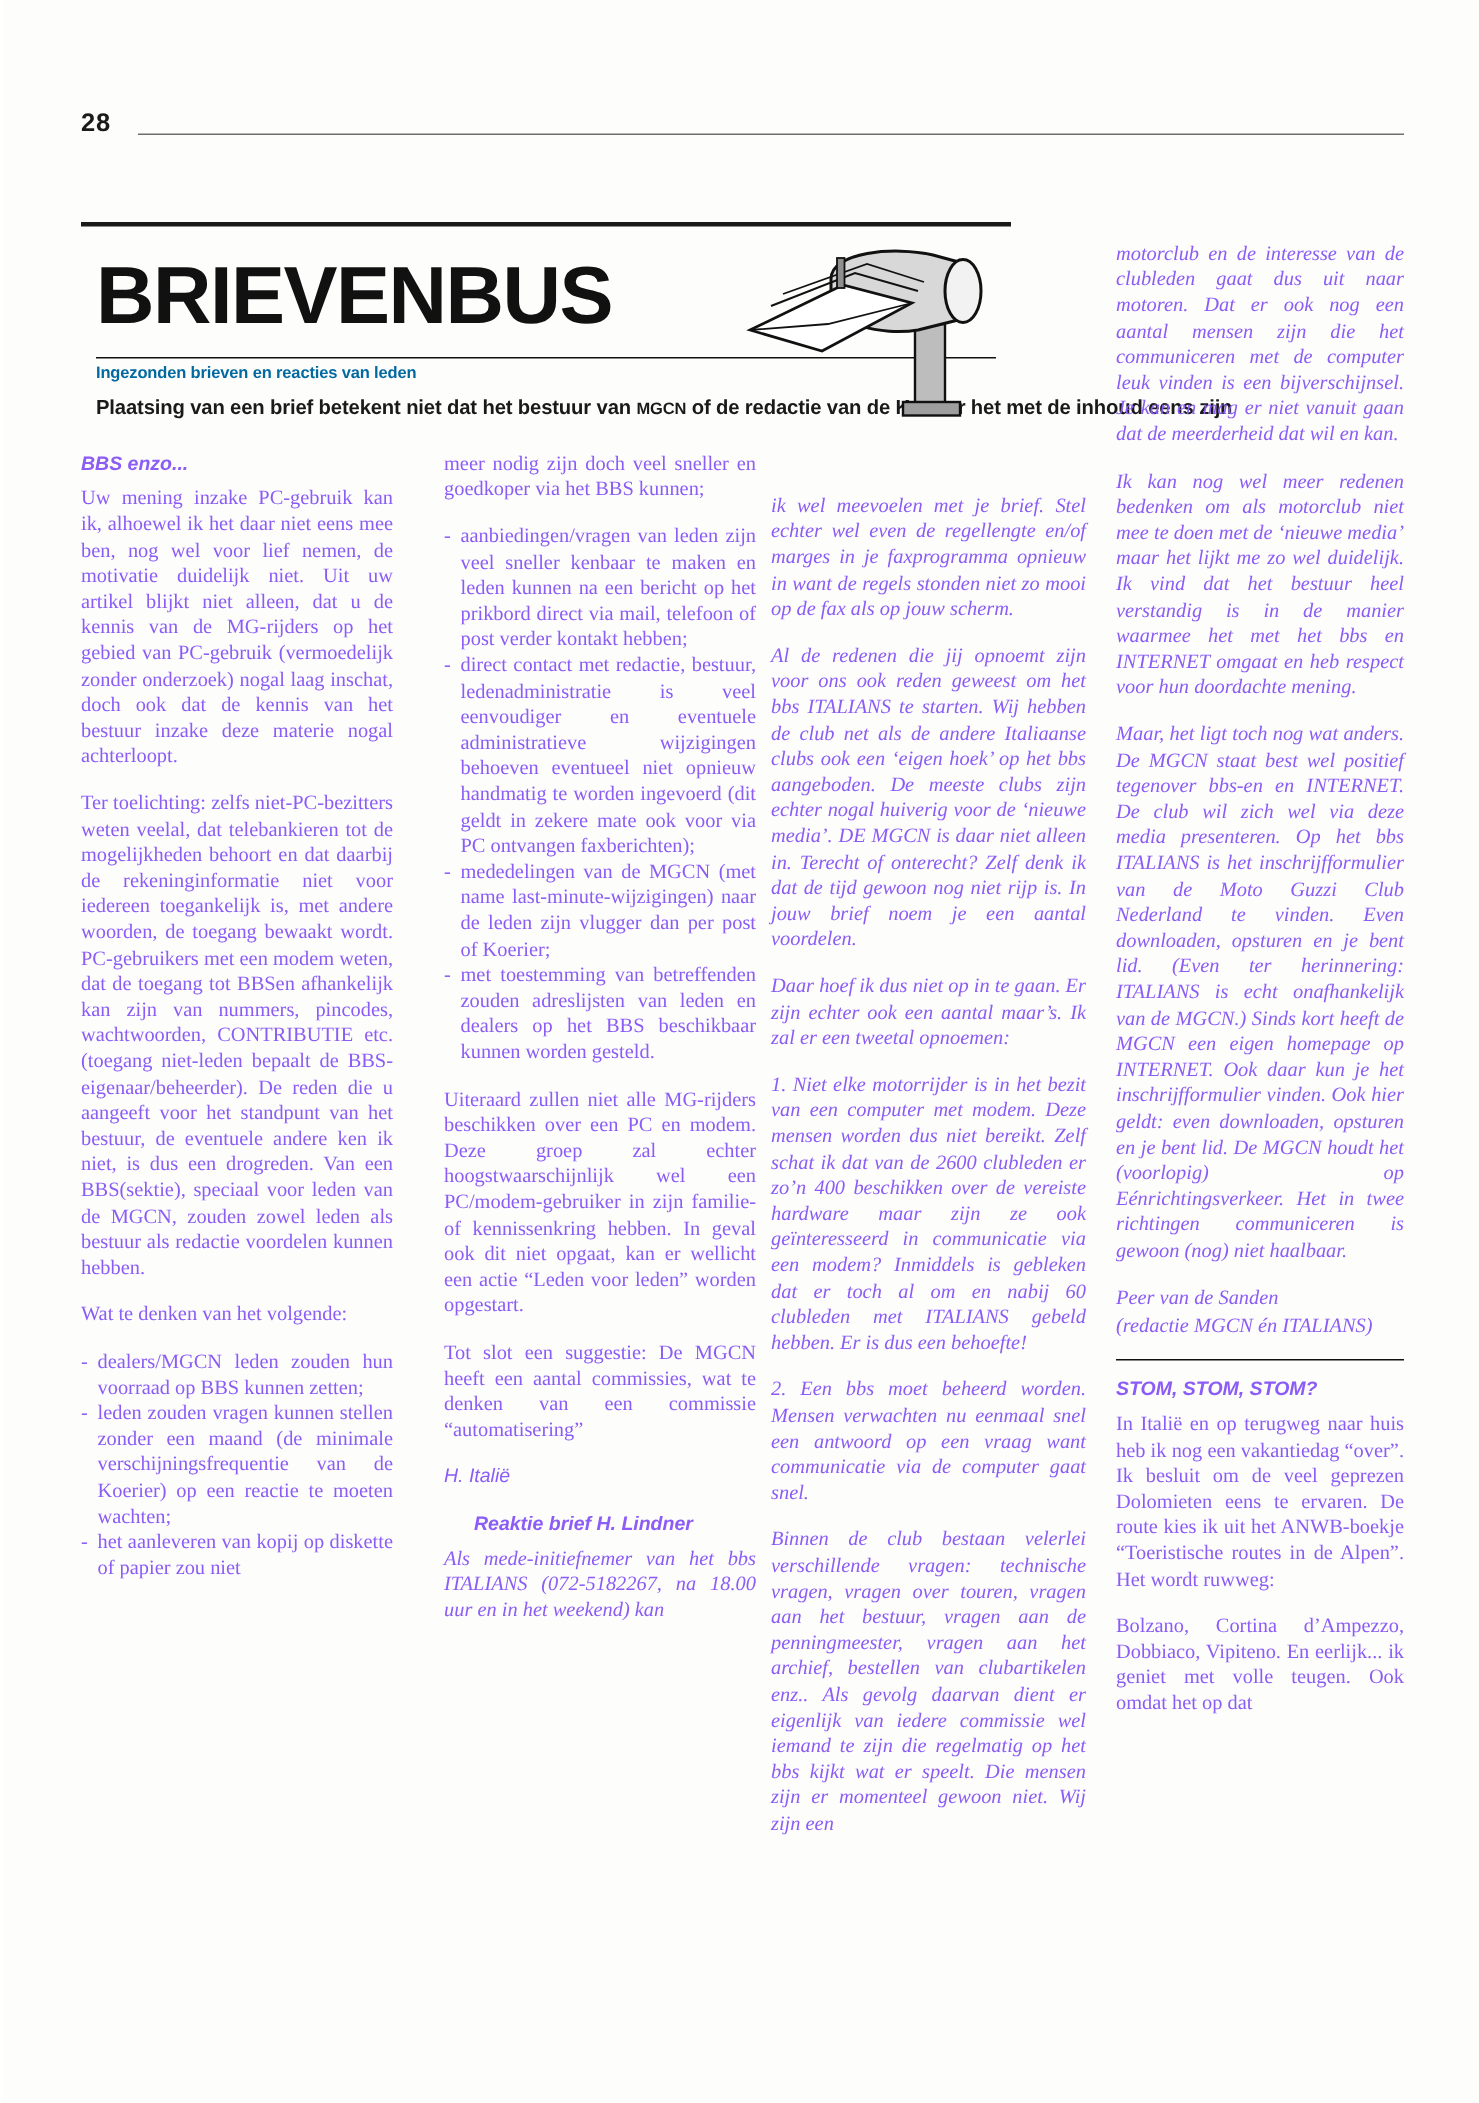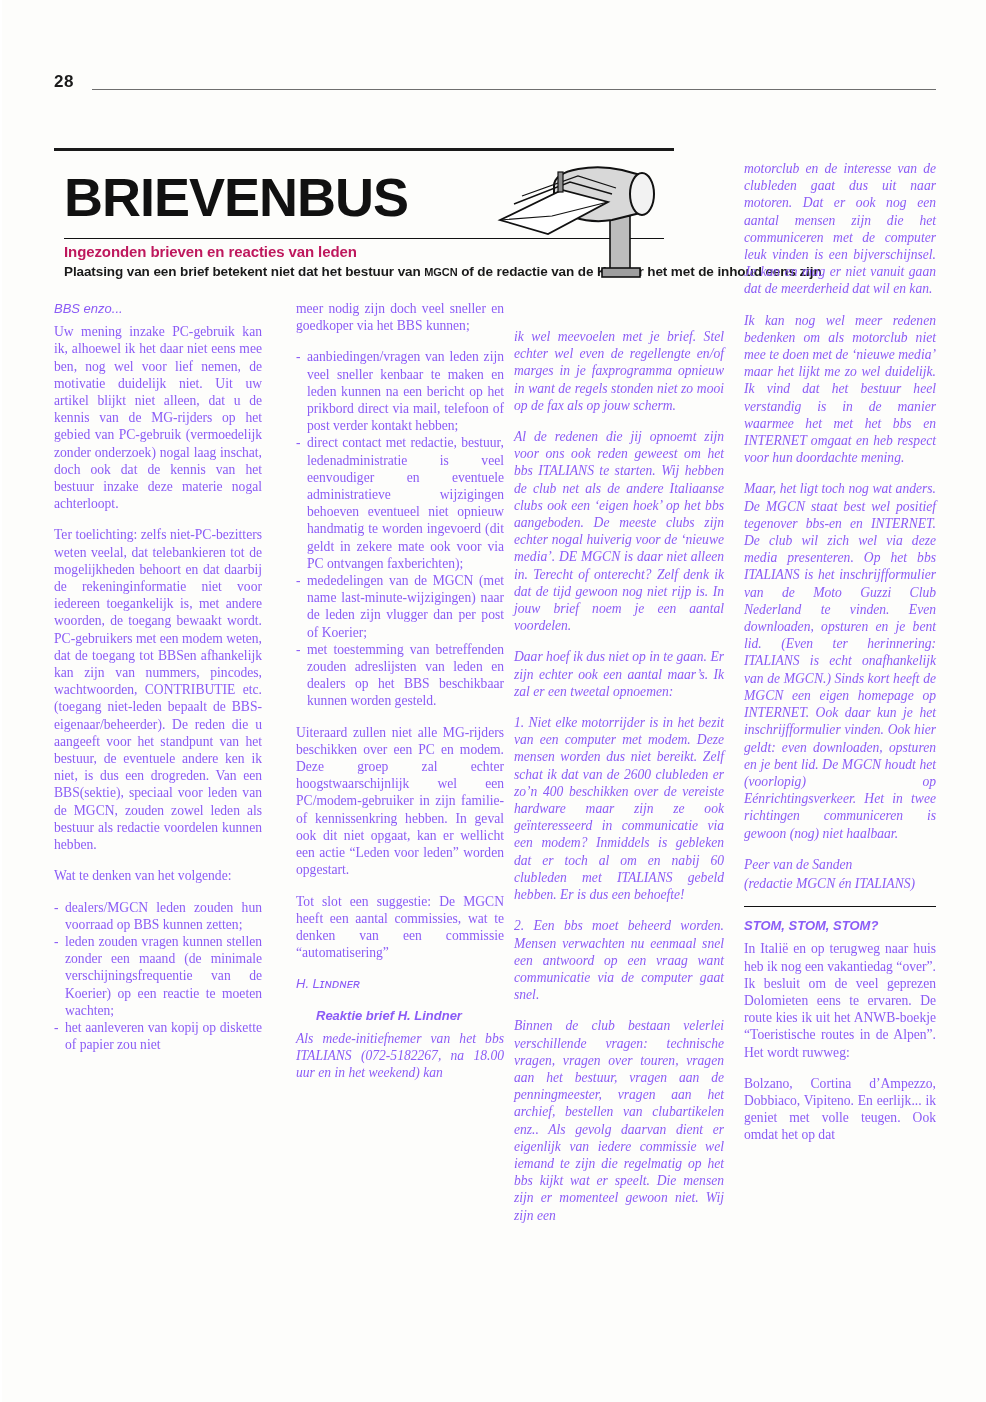--- a/index.html
+++ b/index.html
@@ -80,23 +80,23 @@
     left: 10px;
     top: 90px;
     width: 600px;
     border-top: 1.5px solid #111;
   }
   .masthead-sub1 {
     position: absolute;
     left: 10px;
     top: 95px;
     font-family: "Liberation Sans", sans-serif;
-    font-size: 15px;
-    font-weight: bold;
-    color: #be185d;
+    font-size: 11px;
+    font-weight: bold;
+    color: #0369a1;
     letter-spacing: -0.1px;
   }
   .masthead-sub2 {
     position: absolute;
     left: 10px;
     top: 116px;
     font-family: "Liberation Sans", sans-serif;
     font-size: 13.5px;
     font-weight: bold;
     color: #1a1a1a;
@@ -127,21 +127,21 @@
     color: #8b5cf6;
   }
   .col p { margin: 0 0 14px 0; }
   .col1 { left: 52px; }
   .col2 { left: 294px; }
   .col3 { left: 512px; width: 210px; font-style: italic; margin-top: 28px; }
   .col4 { left: 742px; width: 192px; top: 160px; font-style: italic;}
 
   .sec-title {
     font-family: "Liberation Sans", sans-serif;
-    font-weight: normal;
+    font-weight: bold;
     font-style: italic;
     font-size: 13px;
     margin: 0 0 6px 0;
   }
   .sec-title-plain {
     font-family: "Liberation Sans", sans-serif;
     font-weight: bold;
     font-size: 13px;
     font-style: normal;
     margin: 0 0 6px 0;
@@ -228,21 +228,21 @@
   <div class="col col2">
     <p>meer nodig zijn doch veel sneller en goedkoper via het BBS kunnen;</p>
     <ul class="dashlist">
       <li>aanbiedingen/vragen van leden zijn veel sneller kenbaar te maken en leden kunnen na een bericht op het prikbord direct via mail, telefoon of post verder kontakt hebben;</li>
       <li>direct contact met redactie, bestuur, ledenadministratie is veel eenvoudiger en eventuele administratieve wijzigingen behoeven eventueel niet opnieuw handmatig te worden ingevoerd (dit geldt in zekere mate ook voor via PC ontvangen faxberichten);</li>
       <li>mededelingen van de MGCN (met name last-minute-wijzigingen) naar de leden zijn vlugger dan per post of Koerier;</li>
       <li>met toestemming van betreffenden zouden adreslijsten van leden en dealers op het BBS beschikbaar kunnen worden gesteld.</li>
     </ul>
     <p>Uiteraard zullen niet alle MG-rijders beschikken over een PC en modem. Deze groep zal echter hoogstwaarschijnlijk wel een PC/modem-gebruiker in zijn familie- of kennissenkring hebben. In geval ook dit niet opgaat, kan er wellicht een actie “Leden voor leden” worden opgestart.</p>
     <p>Tot slot een suggestie: De MGCN heeft een aantal commissies, wat te denken van een commissie “automatisering”</p>
-    <div class="signature">H. Lɪɴᴅɴᴇʀ</div>
+    <div class="signature">H. Italië</div>
     <div class="sec-title-plain" style="font-style:italic;margin-left:20px;">Reaktie brief H. Lindner</div>
     <p style="font-style:italic;">Als mede-initiefnemer van het bbs ITALIANS (072-5182267, na 18.00 uur en in het weekend) kan</p>
   </div>
 
   <div class="col col3">
     <p>ik wel meevoelen met je brief. Stel echter wel even de regellengte en/of marges in je faxprogramma opnieuw in want de regels stonden niet zo mooi op de fax als op jouw scherm.</p>
     <p>Al de redenen die jij opnoemt zijn voor ons ook reden geweest om het bbs ITALIANS te starten. Wij hebben de club net als de andere Italiaanse clubs ook een ‘eigen hoek’ op het bbs aangeboden. De meeste clubs zijn echter nogal huiverig voor de ‘nieuwe media’. DE MGCN is daar niet alleen in. Terecht of onterecht? Zelf denk ik dat de tijd gewoon nog niet rijp is. In jouw brief noem je een aantal voordelen.</p>
     <p>Daar hoef ik dus niet op in te gaan. Er zijn echter ook een aantal maar’s. Ik zal er een tweetal opnoemen:</p>
     <p>1. Niet elke motorrijder is in het bezit van een computer met modem. Deze mensen worden dus niet bereikt. Zelf schat ik dat van de 2600 clubleden er zo’n 400 beschikken over de vereiste hardware maar zijn ze ook geïnteresseerd in communicatie via een modem? Inmiddels is gebleken dat er toch al om en nabij 60 clubleden met ITALIANS gebeld hebben. Er is dus een behoefte!</p>
     <p>2. Een bbs moet beheerd worden. Mensen verwachten nu eenmaal snel een antwoord op een vraag want communicatie via de computer gaat snel.</p>

